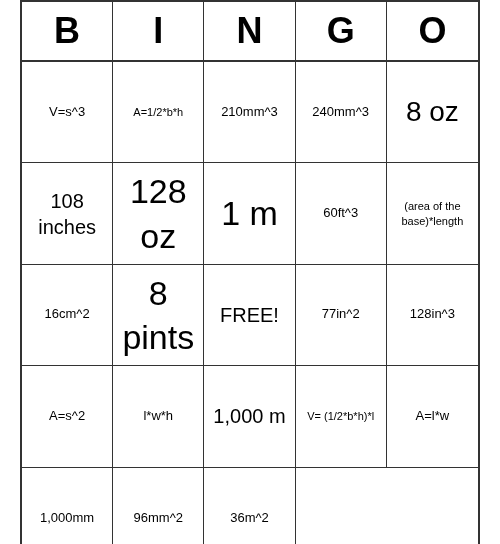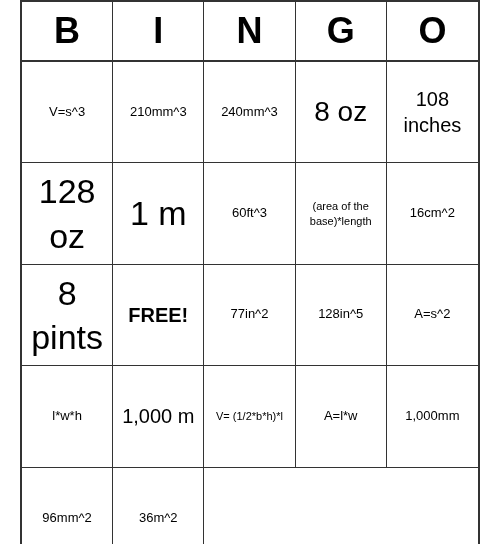--- a/index.html
+++ b/index.html
@@ -62,51 +62,52 @@
       font-weight: normal;
     }
     .bingo-cell.medium {
       font-size: 20px;
     }
     .bingo-cell.small {
       font-size: 11px;
     }
     .bingo-cell.free {
       font-size: 20px;
-      font-weight: bold;
+      font-weight: normal;
     }
   </style>
 </head>
 <body>
 
 <div class="bingo-card">
   <div class="bingo-header">
 
   <div class="bingo-header-cell">B</div>
       <div class="bingo-header-cell">I</div>
       <div class="bingo-header-cell">N</div>
       <div class="bingo-header-cell">G</div>
       <div class="bingo-header-cell">O</div>
     </div>
   <div class="bingo-grid">
 
   <div class="bingo-cell">V=s^3</div>
+      <div class="bingo-cell small">A=1/2*b*h</div>
       <div class="bingo-cell">210mm^3</div>
       <div class="bingo-cell">240mm^3</div>
       <div class="bingo-cell xlarge">8 oz</div>
       <div class="bingo-cell medium">108 inches</div>
       <div class="bingo-cell large">128 oz</div>
       <div class="bingo-cell large">1 m</div>
       <div class="bingo-cell">60ft^3</div>
       <div class="bingo-cell small">(area of the base)*length</div>
       <div class="bingo-cell">16cm^2</div>
       <div class="bingo-cell large">8 pints</div>
       <div class="bingo-cell free">FREE!</div>
       <div class="bingo-cell">77in^2</div>
-      <div class="bingo-cell">128in^5</div>
+      <div class="bingo-cell">128in^3</div>
       <div class="bingo-cell">A=s^2</div>
       <div class="bingo-cell">l*w*h</div>
       <div class="bingo-cell medium">1,000 m</div>
       <div class="bingo-cell small">V= (1/2*b*h)*l</div>
       <div class="bingo-cell">A=l*w</div>
       <div class="bingo-cell">1,000mm</div>
       <div class="bingo-cell">96mm^2</div>
       <div class="bingo-cell">36m^2</div>
     </div>
 </div>

